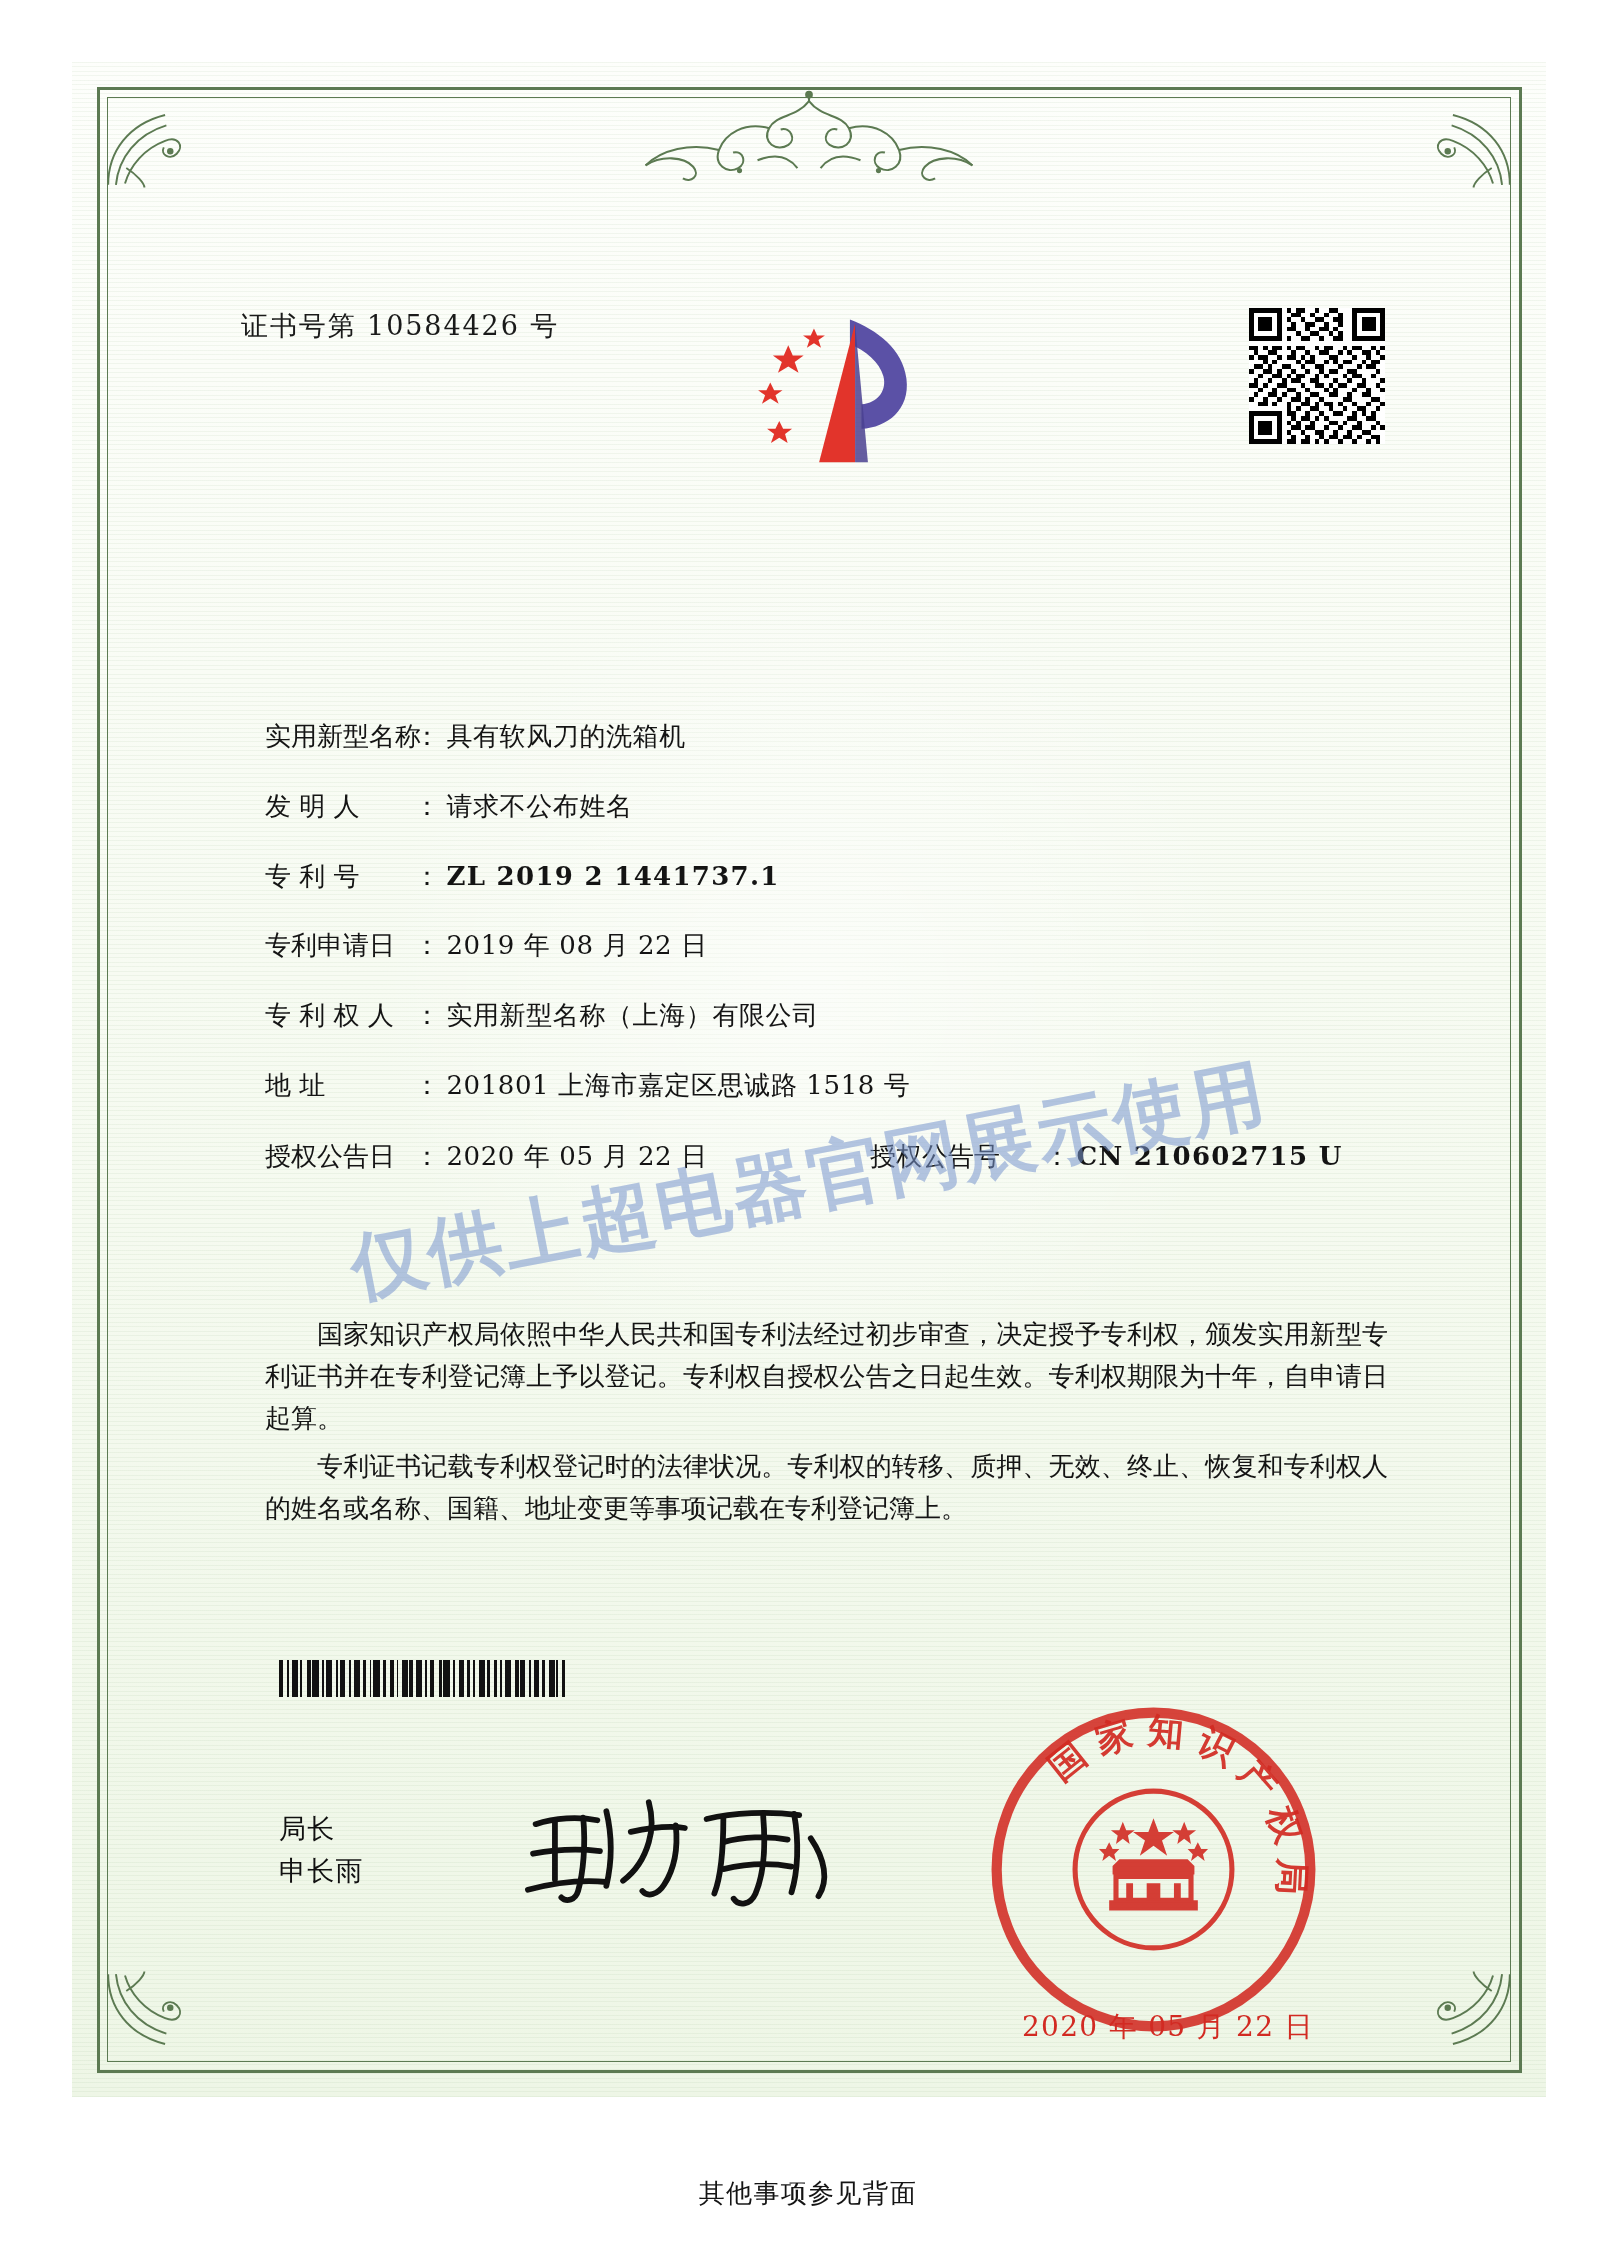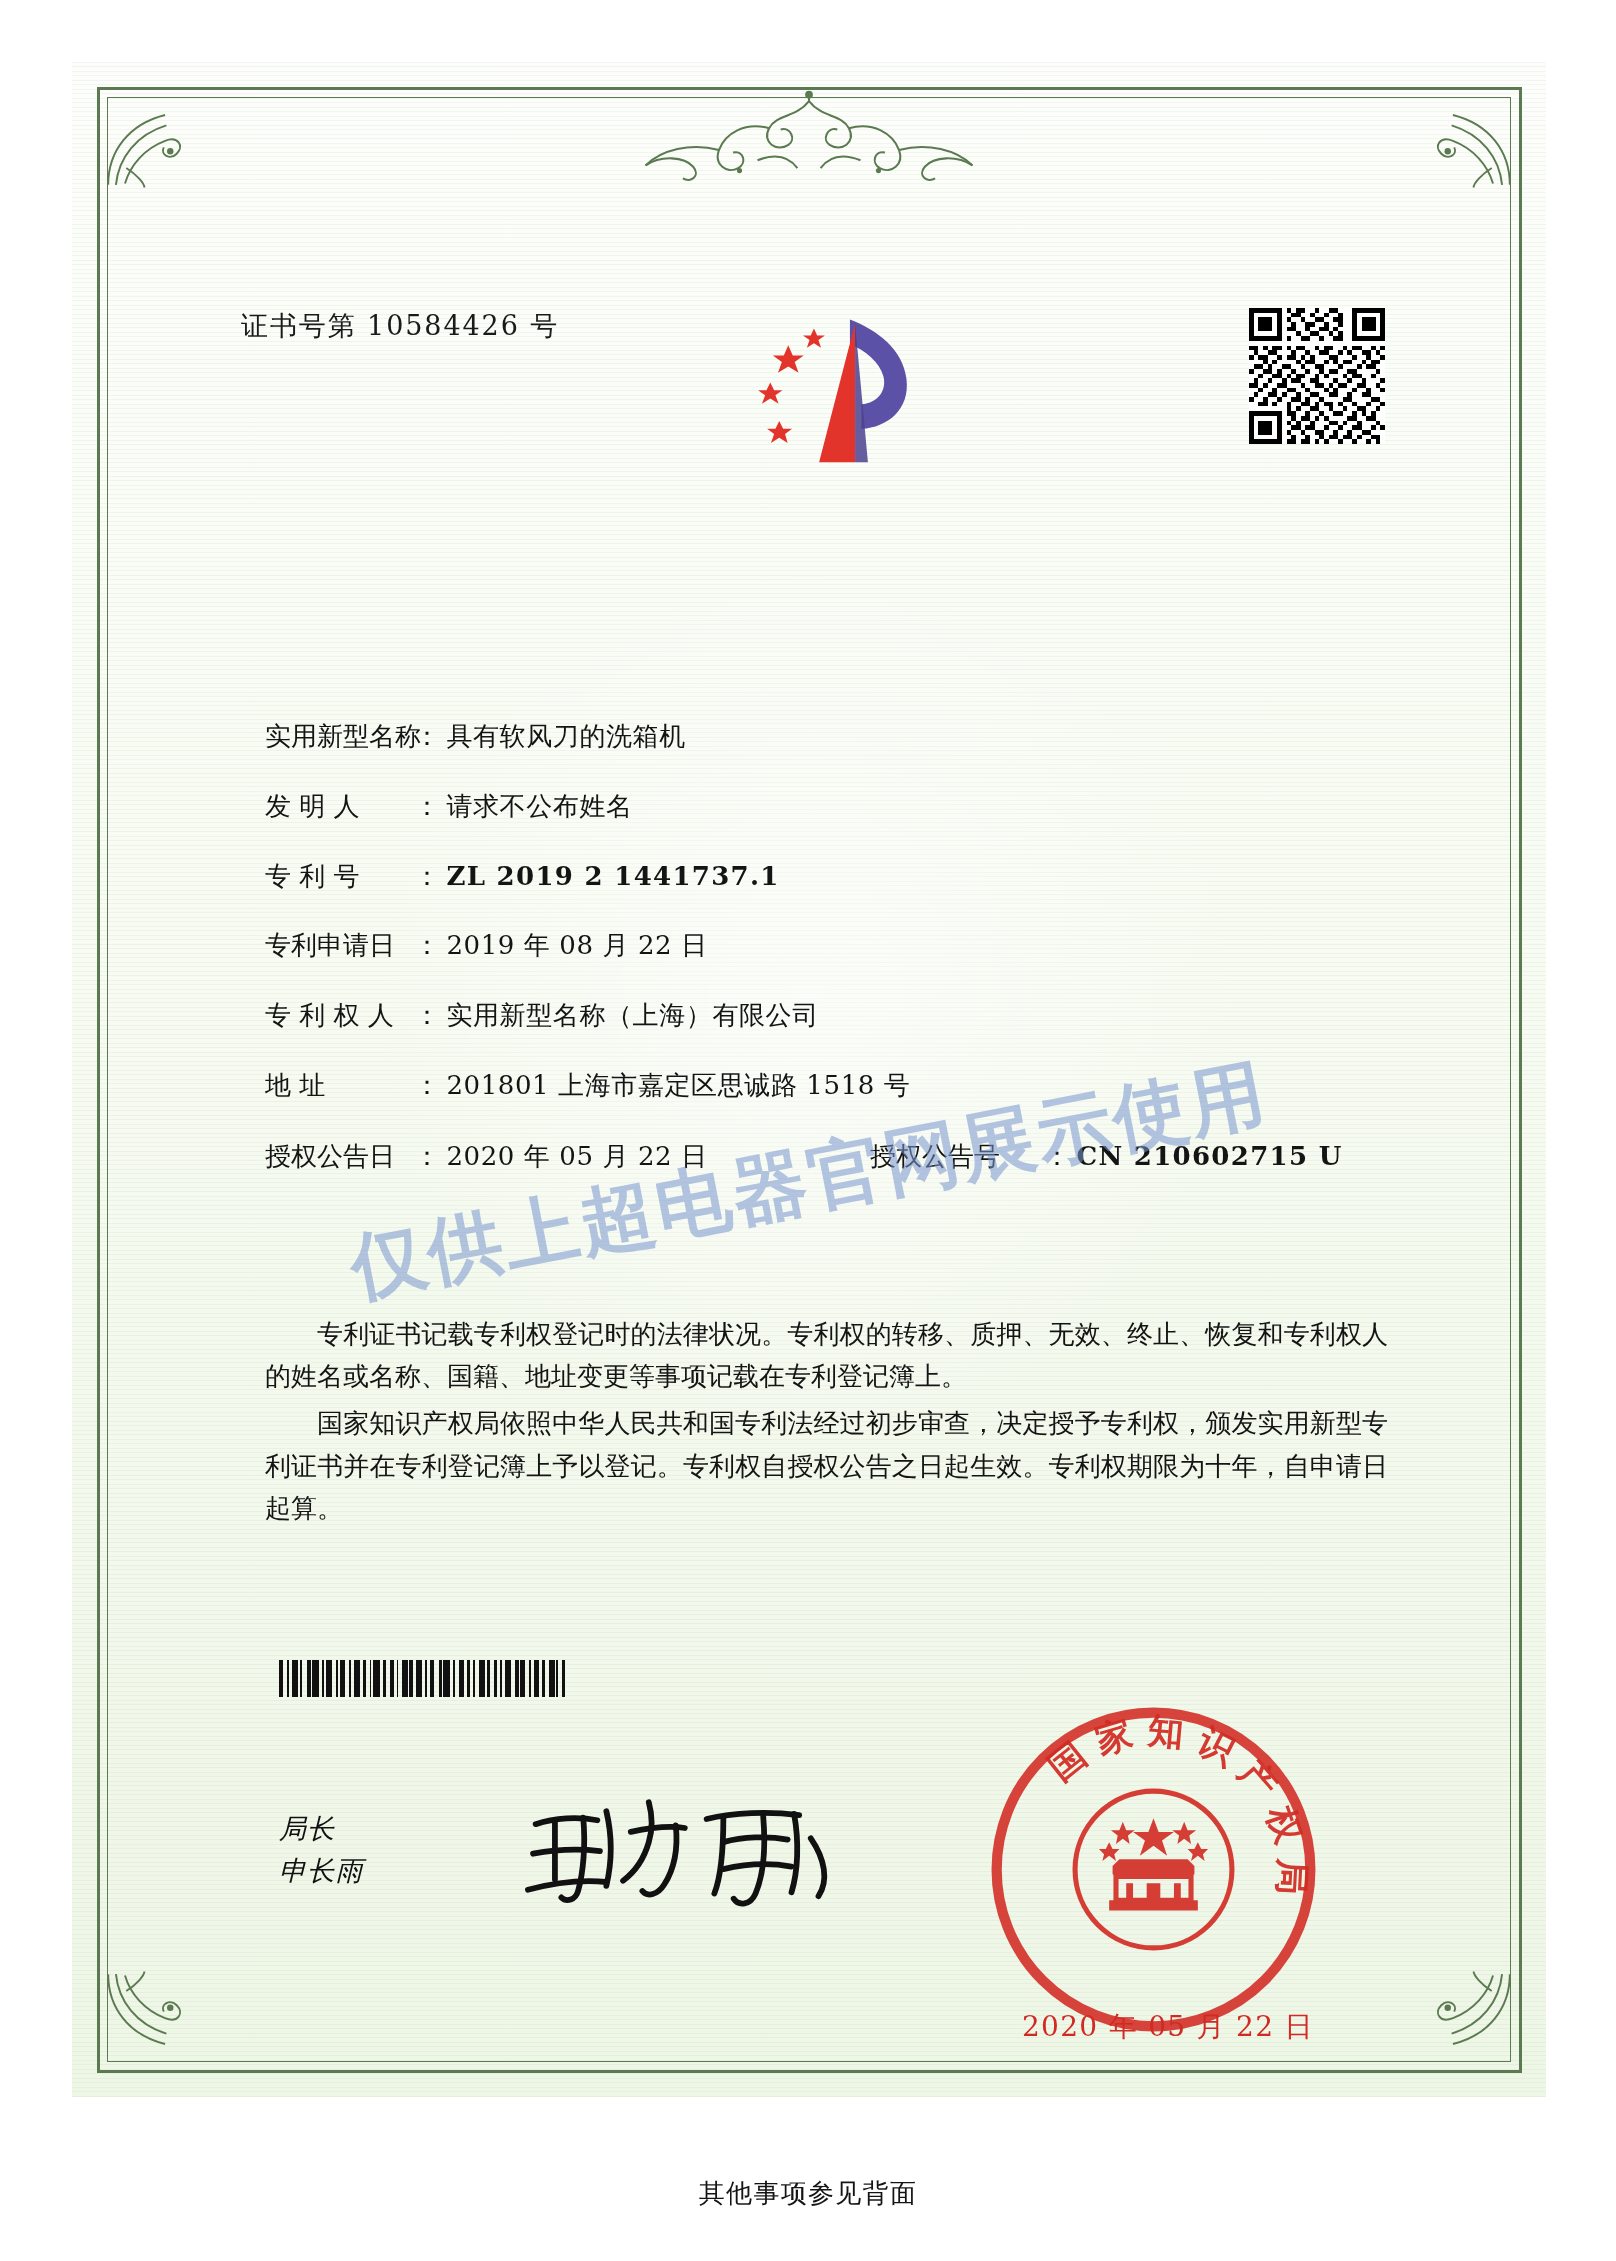--- a/index.html
+++ b/index.html
@@ -227,21 +227,20 @@
 
   
   .sig-block {
     position: absolute;
     left: 207px;
     top: 1738px;
     font-size: 27px;
     line-height: 1.55;
     color: #111;
     letter-spacing: 1.3px;
-    font-style: italic;
   }
   .sig-script {
     position: absolute;
     left: 444px;
     top: 1713px;
     width: 335px;
     height: 135px;
   }
 
   
@@ -642,22 +641,22 @@
           <div class="pub-right">
             <span class="field-label">授权公告号</span>
             <span class="field-colon">：</span>
             <span class="field-value mono">CN 210602715 U</span>
           </div>
         </div>
 
       </div>
 
       <div class="paragraphs">
+        <p>国家知识产权局依照中华人民共和国专利法经过初步审查，决定授予专利权，颁发实用新型专利证书并在专利登记簿上予以登记。专利权自授权公告之日起生效。专利权期限为十年，自申请日起算。</p>
         <p>专利证书记载专利权登记时的法律状况。专利权的转移、质押、无效、终止、恢复和专利权人的姓名或名称、国籍、地址变更等事项记载在专利登记簿上。</p>
-        <p>国家知识产权局依照中华人民共和国专利法经过初步审查，决定授予专利权，颁发实用新型专利证书并在专利登记簿上予以登记。专利权自授权公告之日起生效。专利权期限为十年，自申请日起算。</p>
       </div>
 
       <div class="barcode">
         <i style="width:3.9px"></i>
           <i style="width:3.9px;background:transparent"></i>
         <i style="width:1.9px"></i>
           <i style="width:3.2px;background:transparent"></i>
         <i style="width:5.8px"></i>
           <i style="width:2.6px;background:transparent"></i>
         <i style="width:1.9px"></i>

